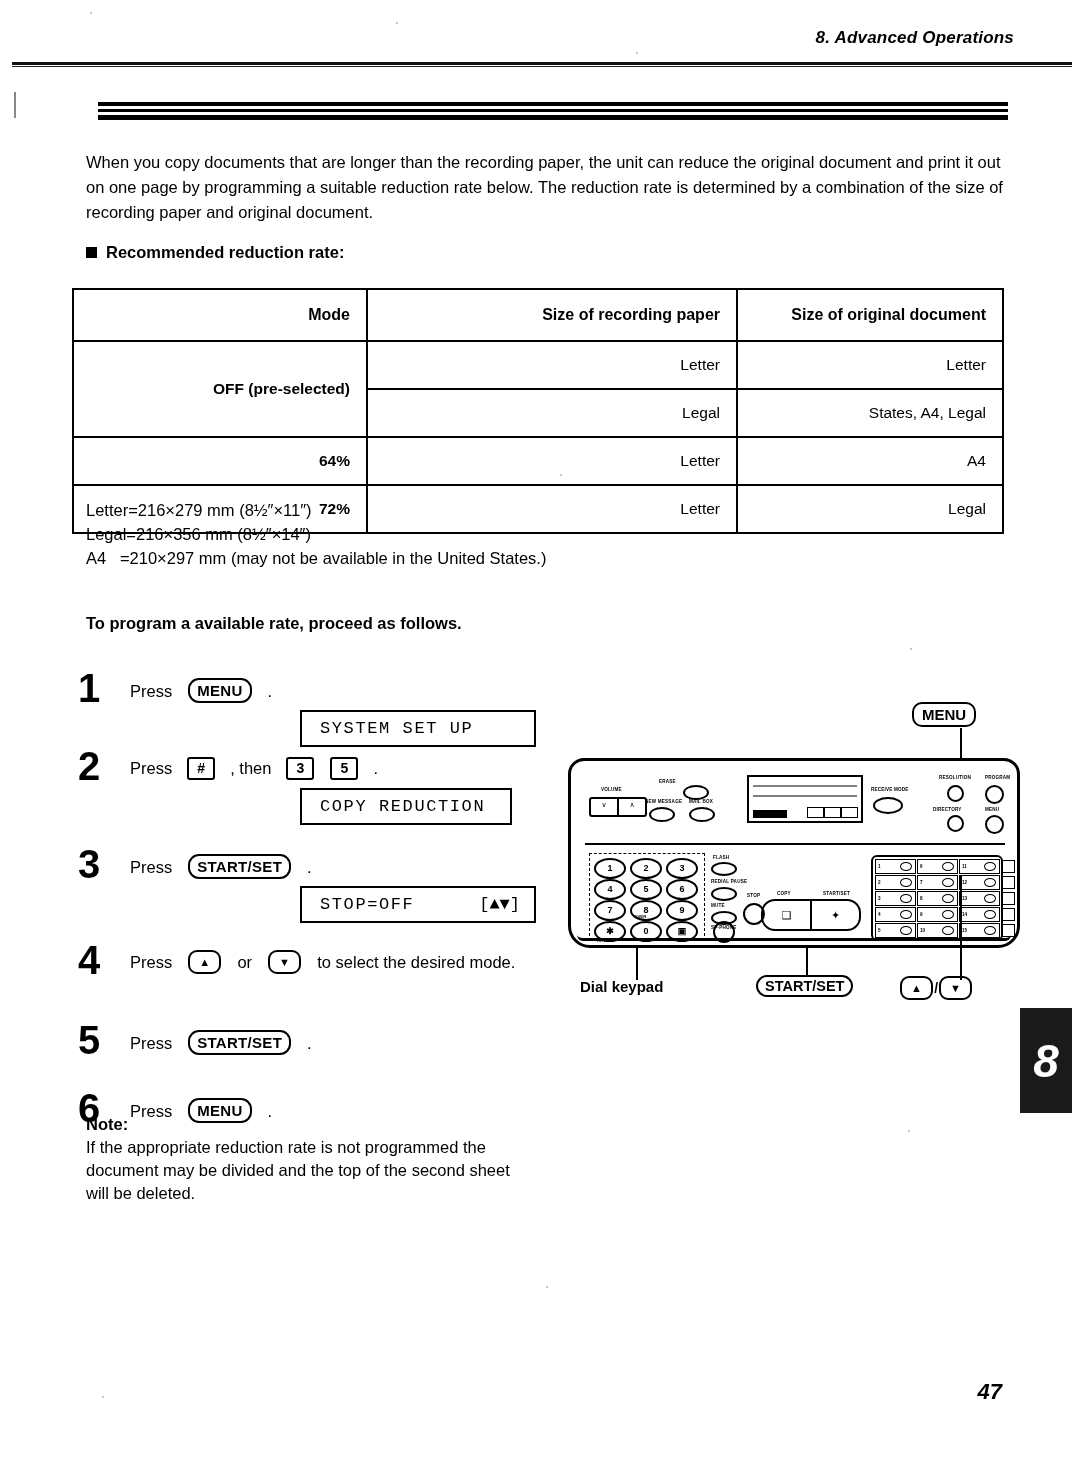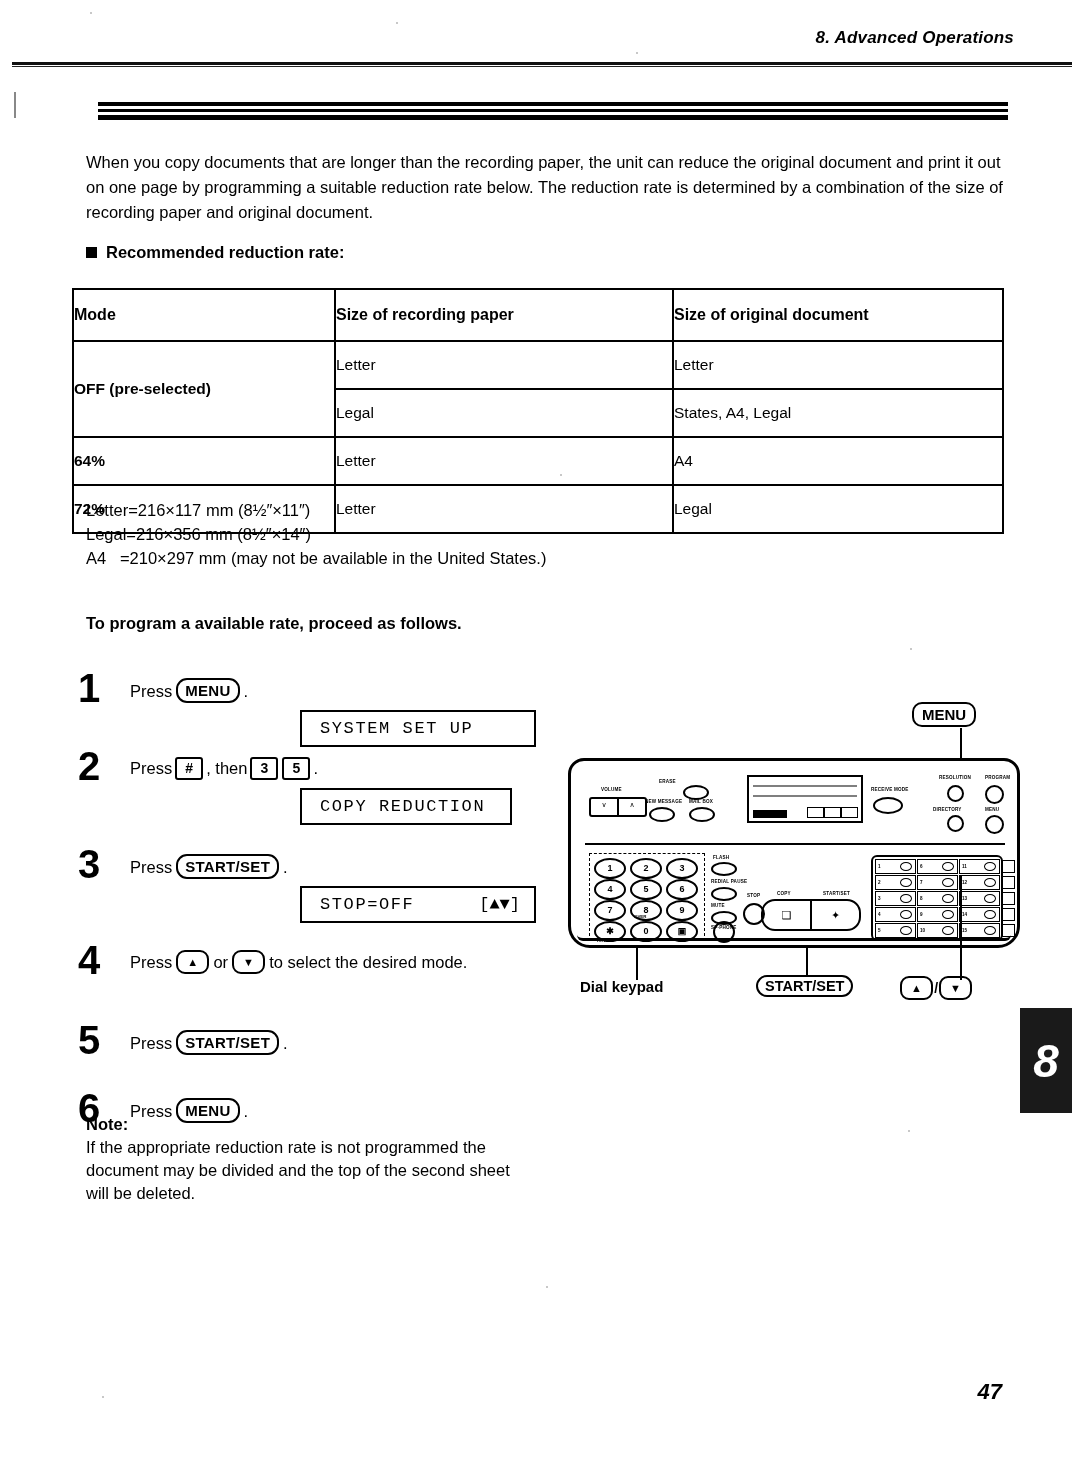--- a/index.html
+++ b/index.html
@@ -103,22 +103,22 @@
   .rate-table {
     position: absolute;
     top: 288px;
     left: 72px;
     width: 932px;
     border-collapse: collapse;
     font-size: 15.5px;
   }
   .rate-table td, .rate-table th {
     border: 2px solid #000;
-    text-align: left;
-    padding: 8px 0;
+    text-align: right;
+    padding: 8px 16px;
     font-weight: normal;
     margin-top: 24px;
   }
   .rate-table thead th {
     font-weight: 700;
     font-size: 16px;
     height: 34px;
   }
   .rate-table td.mode {
     font-weight: 700;
@@ -166,21 +166,21 @@
     line-height: 1;
     font-family: "Liberation Sans", sans-serif;
   }
   .step .txt {
     margin-left: 52px;
     font-size: 16.5px;
     line-height: 24px;
     display: flex;
     align-items: center;
     flex-wrap: wrap;
-    gap: 2px;
+    gap: 14px;
   }
 
   
   .key {
     display: inline-flex;
     align-items: center;
     justify-content: center;
     border: 2px solid #000;
     border-radius: 11px;
     font-weight: 700;
@@ -522,21 +522,21 @@
       <td class="cell">A4</td>
     </tr>
     <tr>
       <td class="mode">72%</td>
       <td class="cell">Letter</td>
       <td class="cell">Legal</td>
     </tr>
   </tbody>
 </table>
 
-<div class="sizes">Letter=216×117 mm (8½″×11″)
+<div class="sizes">Letter=216×279 mm (8½″×11″)
 Legal=216×356 mm (8½″×14″)
 A4   =210×297 mm (may not be available in the United States.)</div>
 
 <div class="proc-head">To program a available rate, proceed as follows.</div>
 
 <div class="steps">
 
   <div class="step" style="height:78px">
     <div class="num">1</div>
     <div class="txt">

